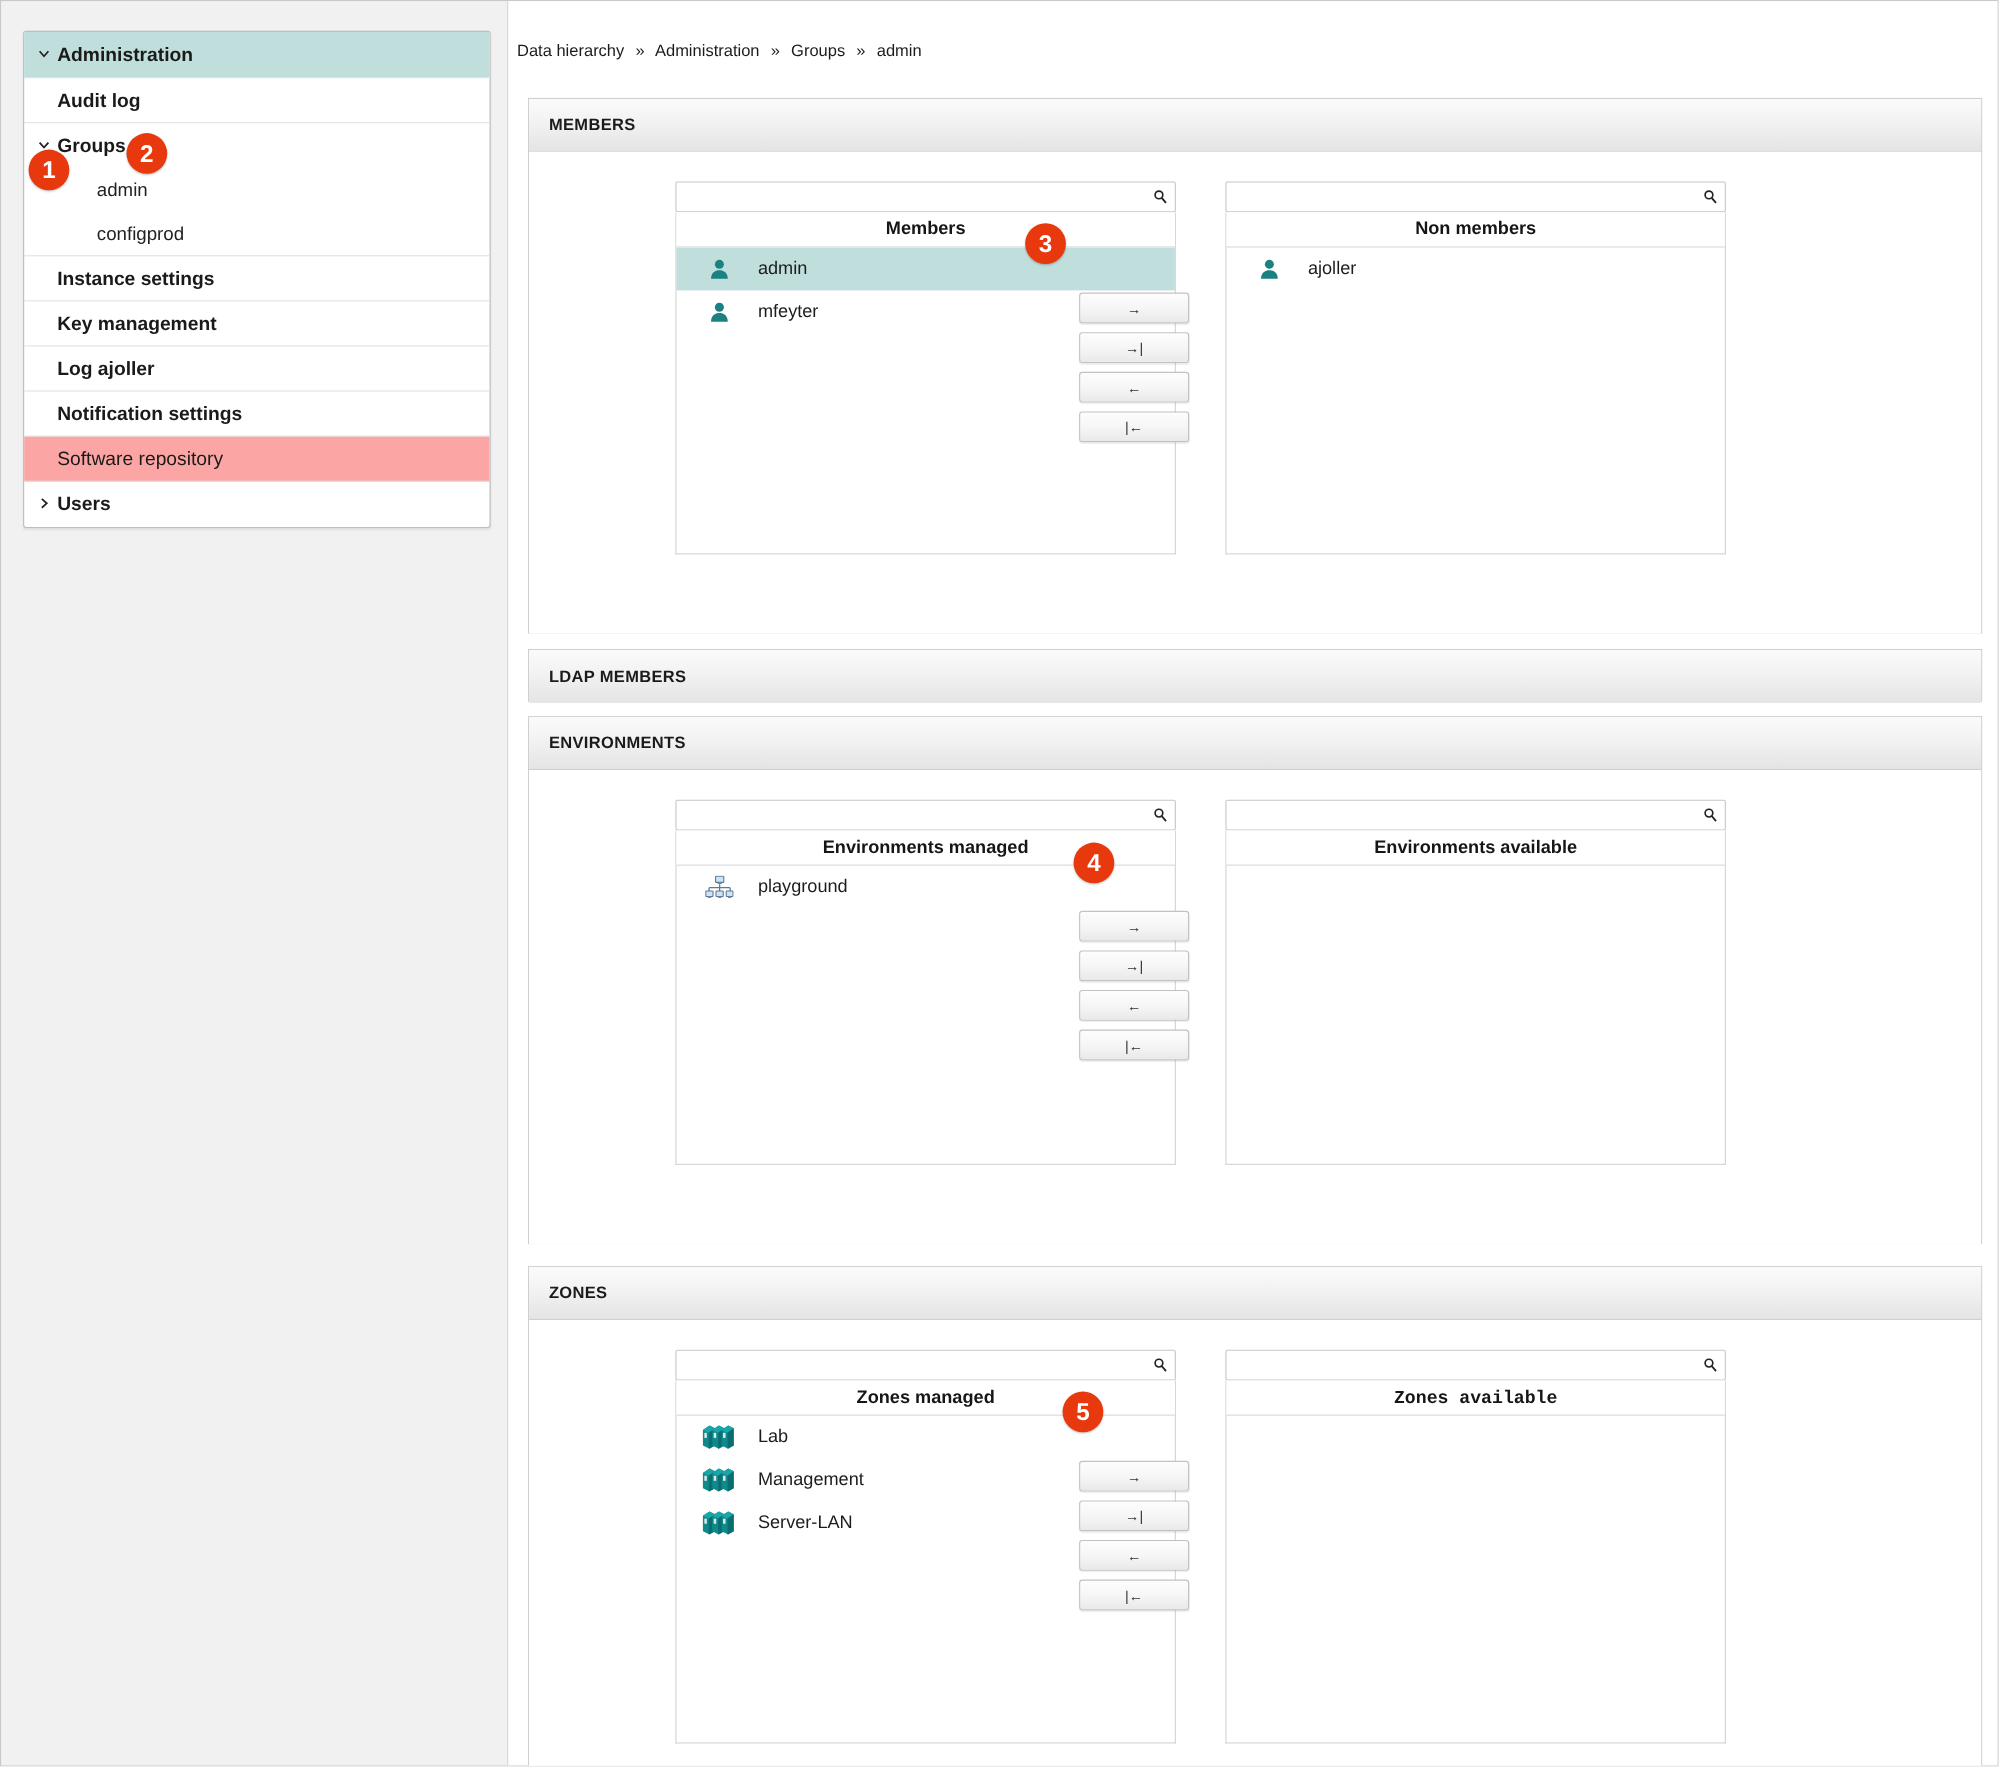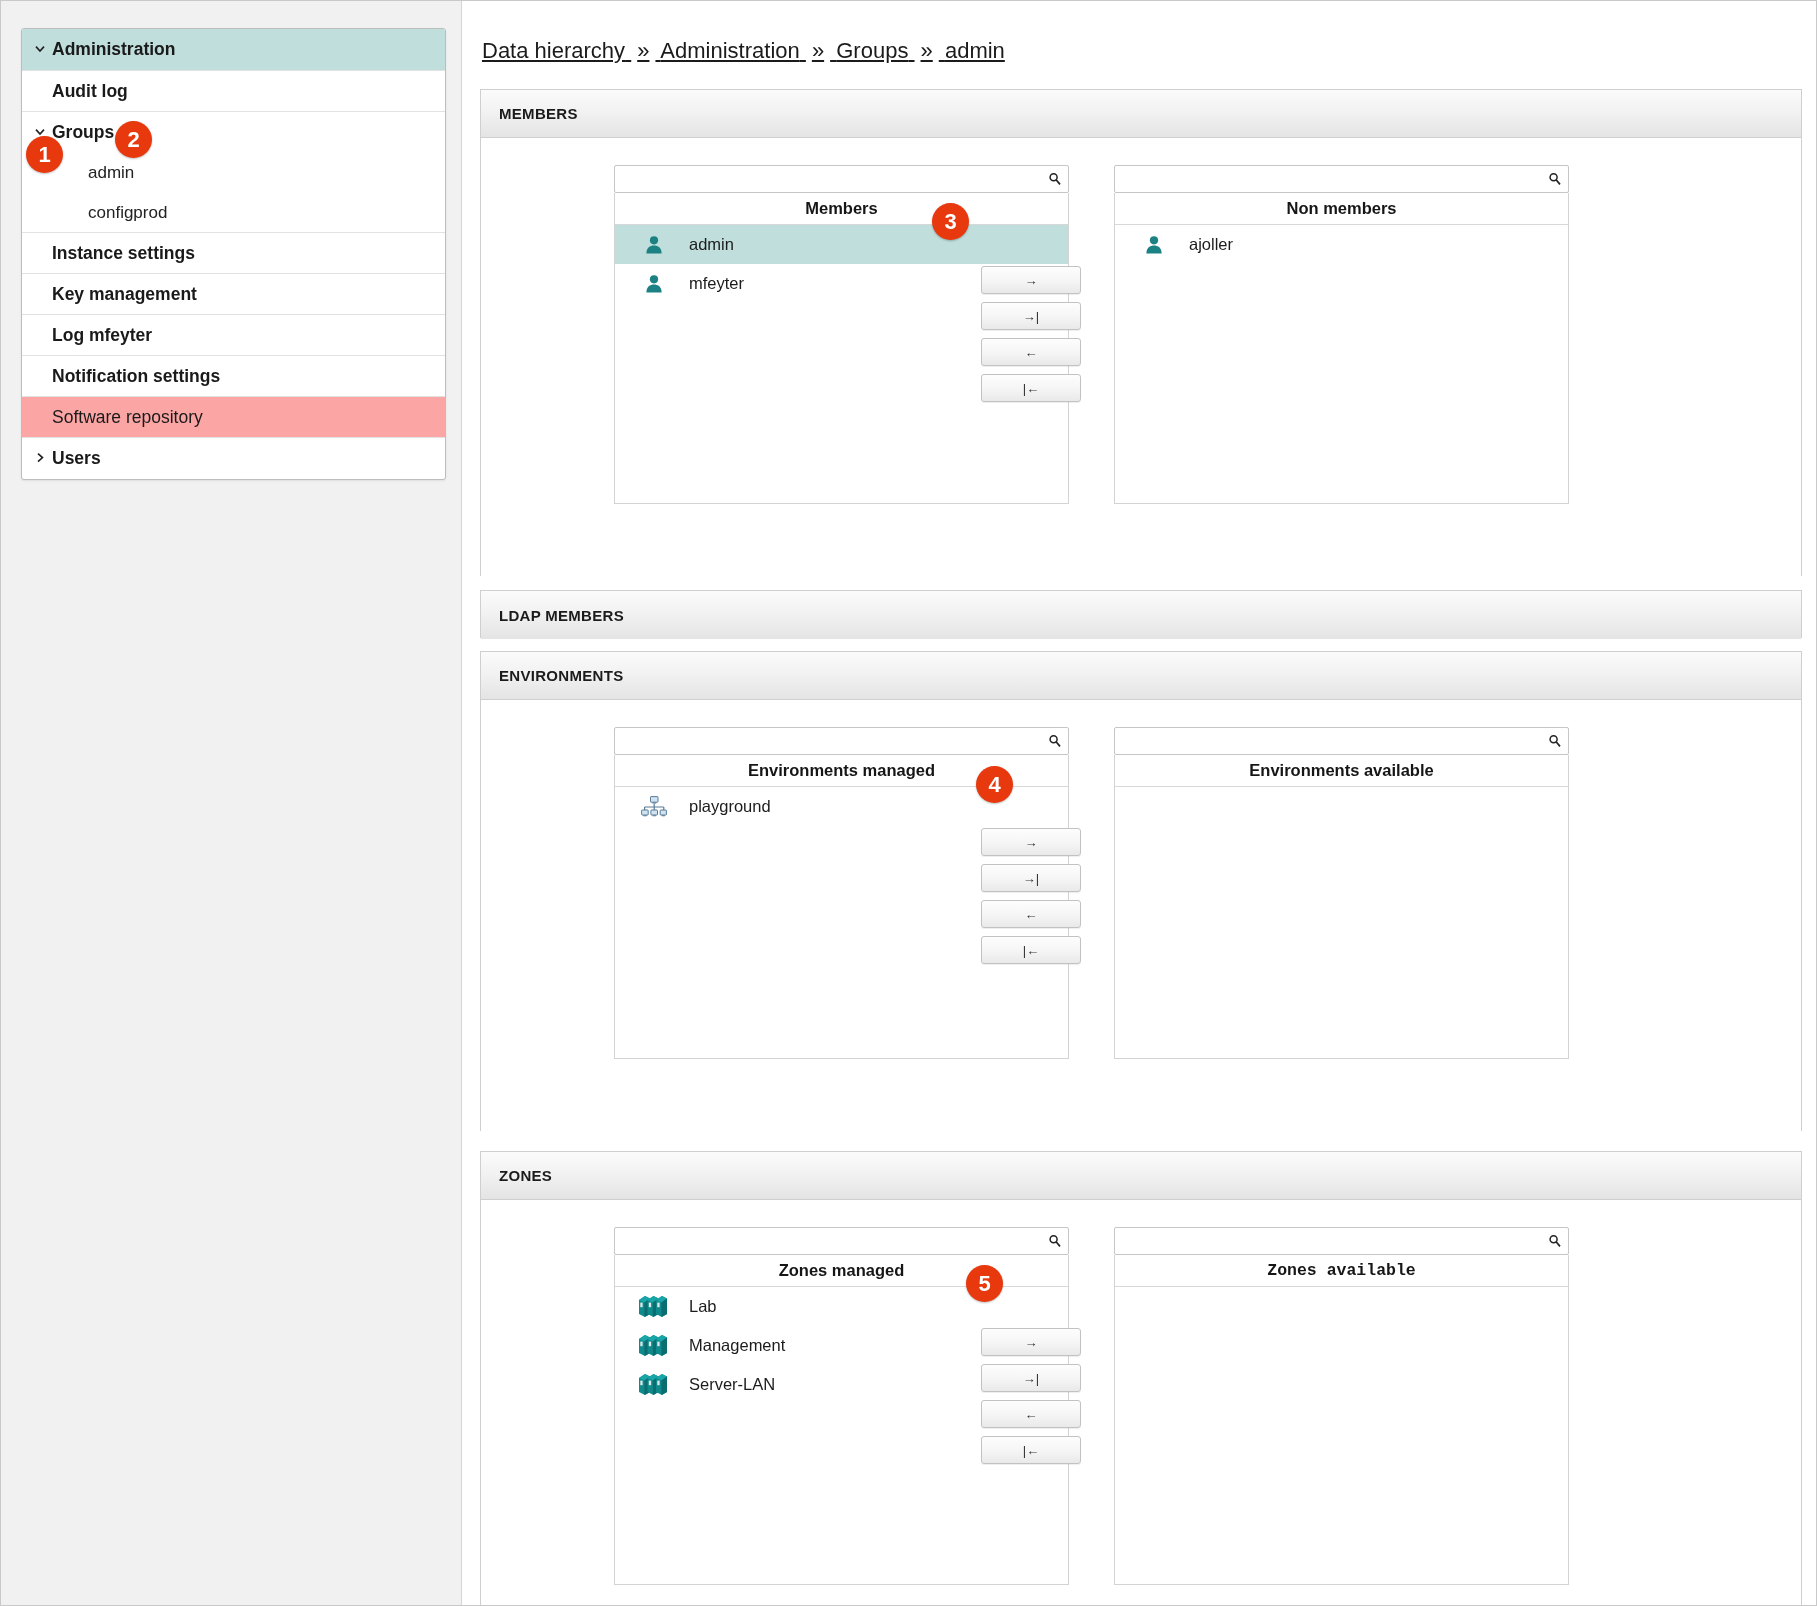--- a/index.html
+++ b/index.html
@@ -84,26 +84,25 @@
     position: absolute;
     left: 460px;
     top: 0px;
     right: 0;
     bottom: 0;
     background: #ffffff;
     border-left: 1px solid #d5d5d5;
   }
   .breadcrumb {
     position: absolute;
-    left: 20px;
+    left: 8px;
     top: 37px;
-    font-size: 22px;
+    font-size: 15px;
     color: #1b1b1b;
     white-space: nowrap;
-    text-decoration: underline;
   }
   .breadcrumb .sep { margin: 0 6px; color: #1b1b1b; }
 
   .panel {
     position: absolute;
     left: 18px;
     right: 14px;
     border: 1px solid #cfcfcf;
     box-sizing: border-box;
     background: #ffffff;
@@ -290,21 +289,21 @@
 
     <div class="nav-item bold">
       <span>Instance settings</span>
     </div>
 
     <div class="nav-item bold">
       <span>Key management</span>
     </div>
 
     <div class="nav-item bold">
-      <span>Log mfeyter</span>
+      <span>Log ajoller</span>
     </div>
 
     <div class="nav-item bold">
       <span>Notification settings</span>
     </div>
 
     <div class="nav-item selected">
       <span>Software repository</span>
     </div>
 

